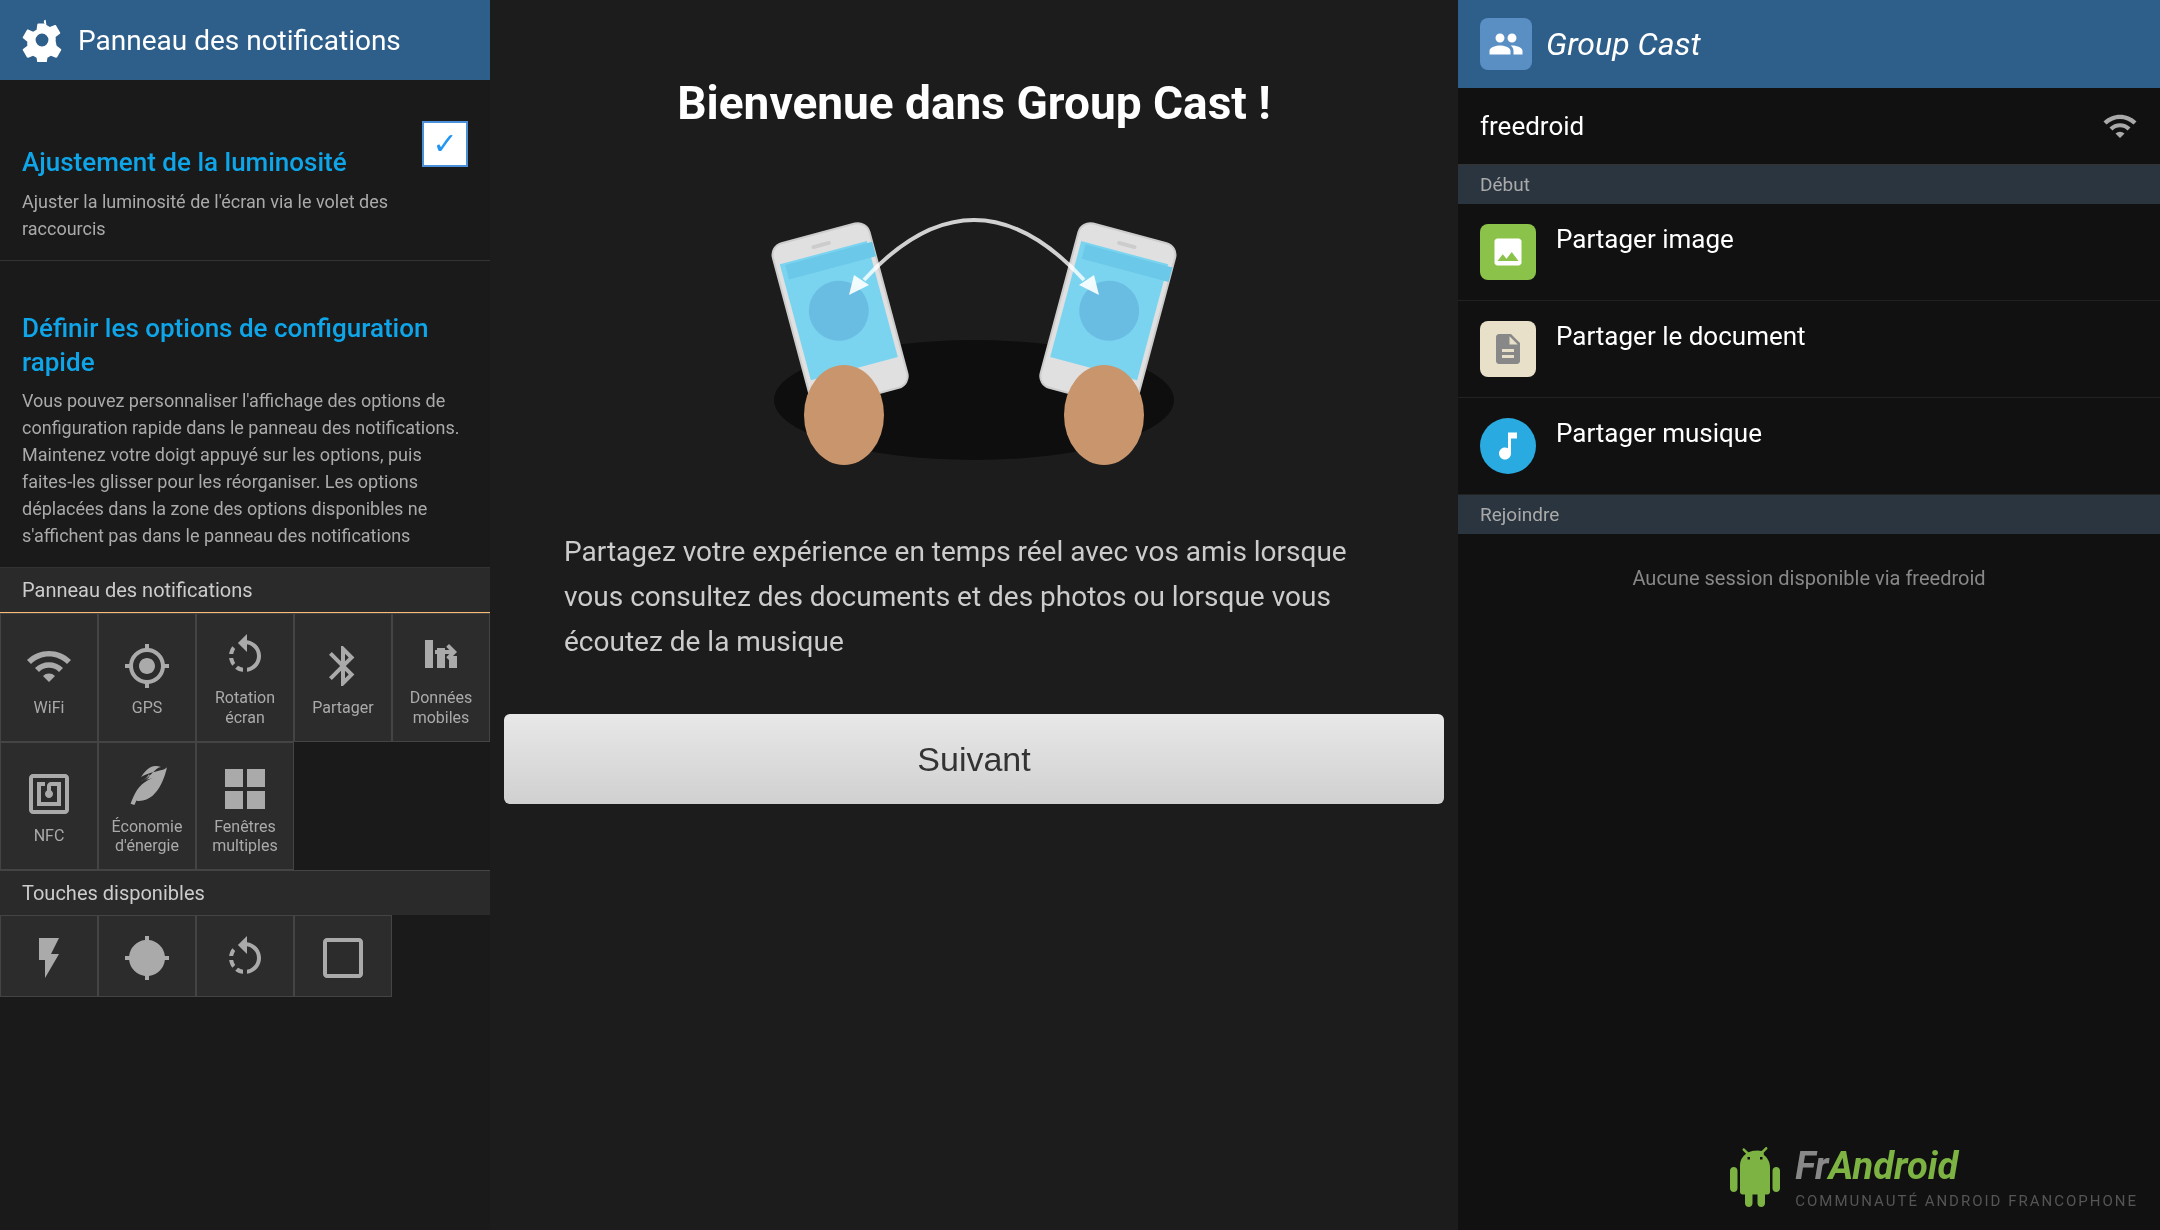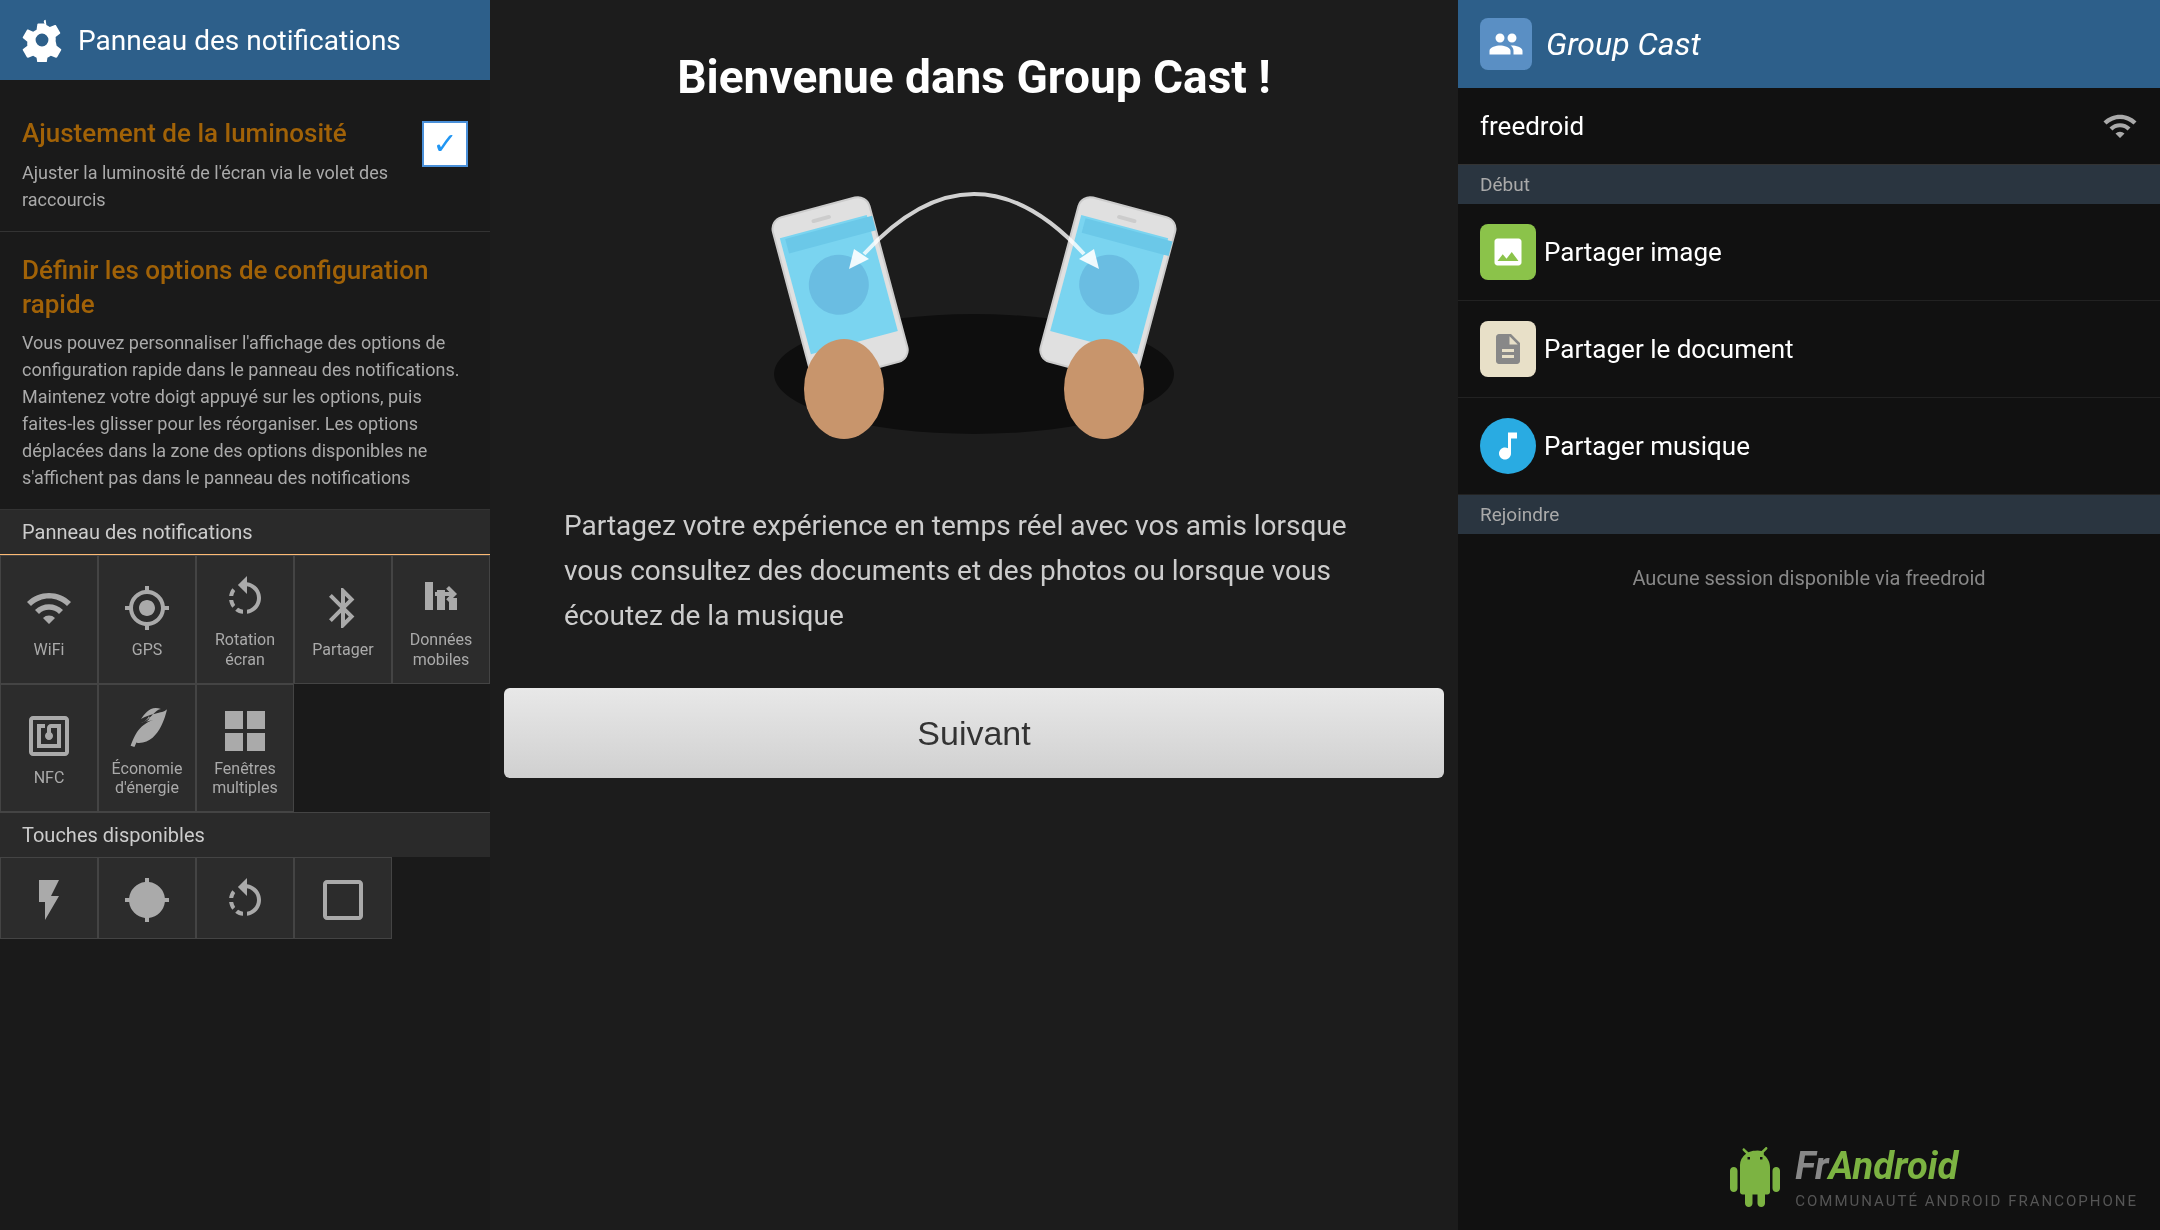--- a/index.html
+++ b/index.html
@@ -49,25 +49,26 @@
       overflow-y: auto;
       padding: 0;
     }
 
     .settings-section {
       padding: 22px 22px 18px 22px;
       border-bottom: 1px solid #333;
     }
 
     .settings-section-title {
-      color: #a16207;
+      color: #0ea5e9;
       font-size: 26px;
       font-weight: 500;
       margin-bottom: 8px;
       line-height: 1.3;
+      margin-top: 29px;
     }
 
     .settings-section-desc {
       color: #aaa;
       font-size: 18px;
       line-height: 1.5;
     }
 
     .checkbox-area {
       display: flex;
@@ -160,21 +161,21 @@
       display: flex;
       flex-direction: column;
       align-items: center;
       padding: 0 40px;
     }
 
     .middle-title {
       color: #fff;
       font-size: 46px;
       font-weight: 700;
-      margin-top: 50px;
+      margin-top: 76px;
       margin-bottom: 30px;
     }
 
     .phones-illustration {
       width: 480px;
       height: 340px;
       margin-bottom: 30px;
     }
 
     .middle-desc {
@@ -256,22 +257,21 @@
 
     .section-divider {
       background: #2a3540;
       padding: 8px 22px;
       color: #aaa;
       font-size: 19px;
     }
 
     .menu-item {
       display: flex;
-      align-items: center;
-      gap: 8px;
+      gap: 20px;
       padding: 20px 22px;
       border-bottom: 1px solid #222;
     }
 
     .menu-icon {
       width: 56px;
       height: 56px;
       border-radius: 8px;
       flex-shrink: 0;
       display: flex;

